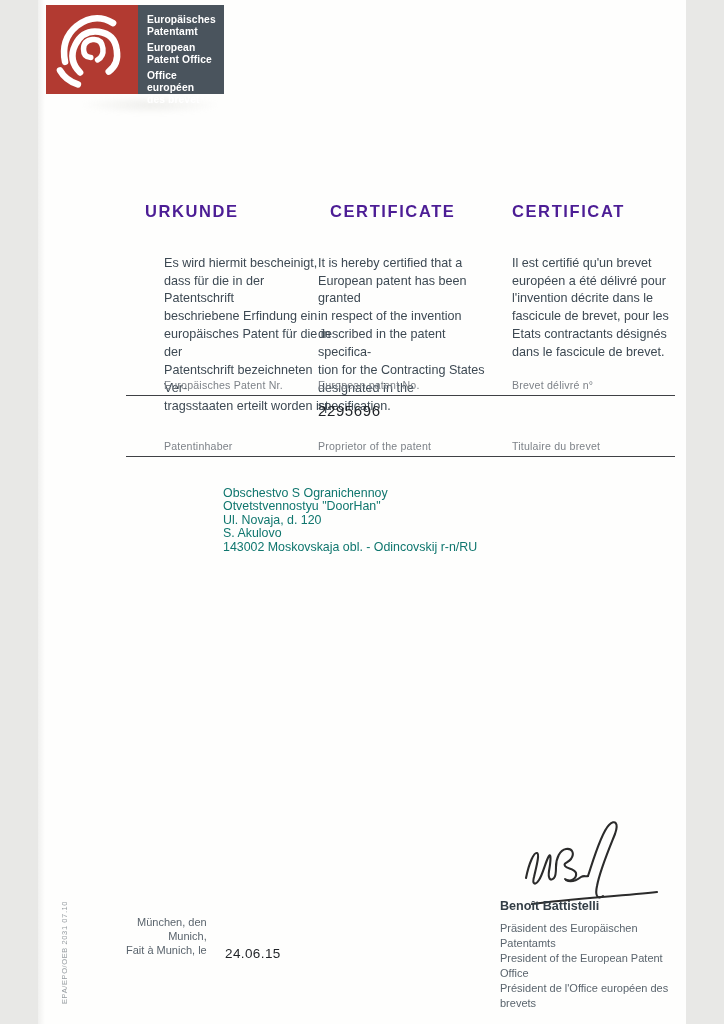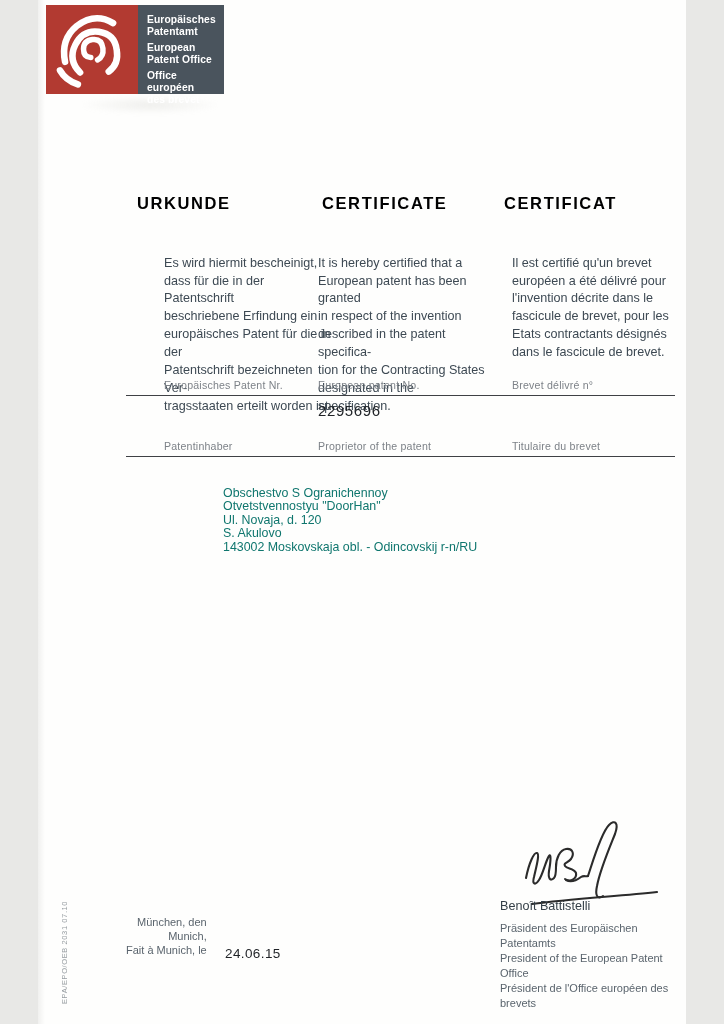--- a/index.html
+++ b/index.html
@@ -25,41 +25,41 @@
   .logo-slate{width:86px;height:89px;background:#4a545d;box-sizing:border-box;
     padding:9px 6px 0 9px;}
   .org{color:#ffffff;font-weight:bold;font-size:10.3px;line-height:11.6px;
     white-space:pre-line;margin-bottom:5px;letter-spacing:0.1px;}
 
   
   .c1{left:95px;width:172px;margin-left:31px;}
   .c2{left:280px;width:172px;}
   .c3{left:462px;width:178px;margin-left:12px;}
   .abs{position:absolute;}
-  .heading{top:190px;margin:4px;font-size:16.5px;font-weight:bold;
-    letter-spacing:1.6px;color:#000000;}
+  .heading{top:190px;margin:12px;font-size:16.5px;font-weight:bold;
+    letter-spacing:1.6px;color:#4c1d95;}
   .bodytext{top:242px;font-size:12.6px;line-height:17.9px;color:#3d4953;
     white-space:pre-line;}
 
   
   .fieldlabel{font-size:10.6px;color:#7d8288;letter-spacing:0.2px;}
   .row1-label{top:379px;}
   .row2-label{top:440px;}
   .rule{position:absolute;left:88px;width:549px;height:0;
     border-top:1.8px solid #3f4145;}
   .rule1{top:395px;}
   .rule2{top:456px;}
   .patent-number{top:402px;left:280px;font-size:15px;color:#1f2226;
     letter-spacing:0.6px;}
   .address{top:487px;left:185px;font-size:12.4px;line-height:13.4px;
     color:#0f766e;white-space:pre-line;}
 
   
   .signature-svg{position:absolute;left:458px;top:816px;}
-  .sig-name{top:899px;left:462px;font-size:12.6px;font-weight:normal;color:#333e46;}
+  .sig-name{top:899px;left:462px;font-size:12.6px;font-weight:bold;color:#333e46;}
   .sig-titles{top:921px;left:462px;font-size:11px;line-height:15px;
     color:#5a646d;white-space:pre-line;}
 
   
   .place-labels{top:915px;left:88px;font-size:11px;line-height:14px;
     color:#5a646d;white-space:pre-line;text-align:right;}
   .date-value{top:922px;left:187px;font-size:13.5px;color:#1f2226;letter-spacing:0.4px;margin-top:24px;}
 
   
   .form-number{position:absolute;left:22px;top:1004px;

